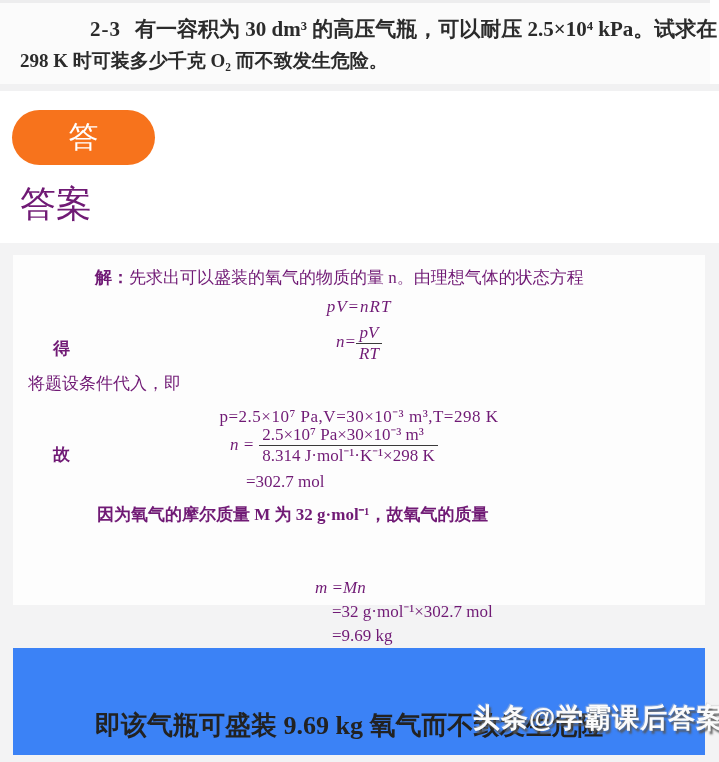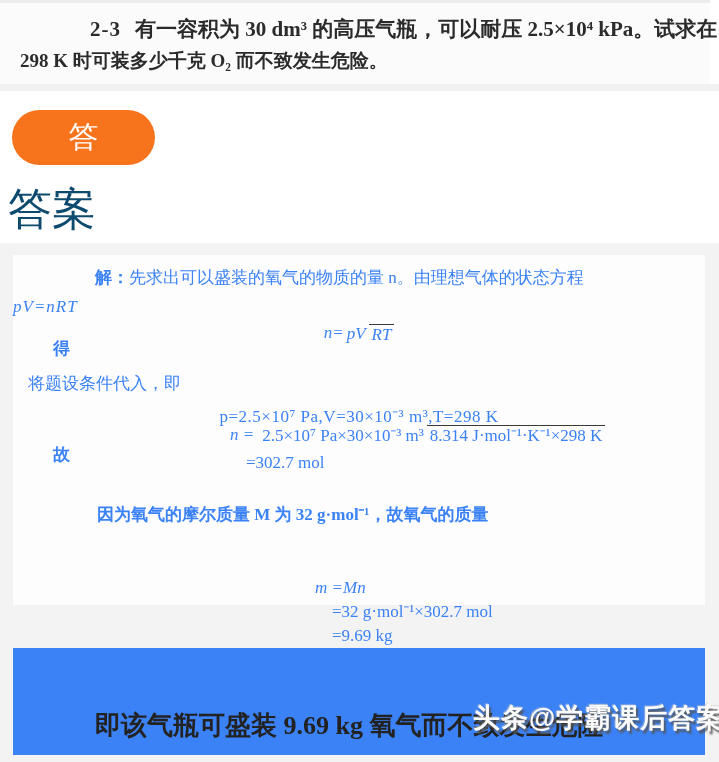--- a/index.html
+++ b/index.html
@@ -12,33 +12,33 @@
     border-top:3px solid #ededee;font-family:"Liberation Serif",serif;color:#2b2b2b;}
   .problem-line1{position:absolute;left:90px;top:12px;font-size:21px;font-weight:700;white-space:nowrap;}
   .problem-line2{position:absolute;left:20px;top:45px;font-size:19px;font-weight:700;white-space:nowrap;}
   .problem-number{margin-right:14px;letter-spacing:1px;}
   .gray-band{position:absolute;left:0;top:84px;width:719px;height:7px;background:#f1f1f2;}
 
   
   .answer-btn{position:absolute;left:12px;top:110px;width:143px;height:55px;border-radius:28px;
     background:#f7731c;color:#ffffff;display:flex;align-items:center;justify-content:center;
     font-size:30px;border:none;cursor:pointer;}
-  .answer-heading{position:absolute;left:8px;top:180px;font-size:44px;color:#0c4a6e;}
+  .answer-heading{position:absolute;left:20px;top:180px;font-size:36px;color:#701a75;}
 
   
   .solution-card{position:absolute;left:13px;top:255px;width:692px;height:350px;background:#fdfdfd;
-    font-family:"Liberation Serif",serif;color:#3b82f6;font-size:17px;}
+    font-family:"Liberation Serif",serif;color:#701a75;font-size:17px;}
   .sol-intro{position:absolute;left:82px;top:11px;white-space:nowrap;}
   .sol-intro-label{font-weight:700;}
-  .eq-state{position:absolute;left:0;top:42px;width:100%;text-align:left;font-style:italic;letter-spacing:1px;}
+  .eq-state{position:absolute;left:0;top:42px;width:100%;text-align:center;font-style:italic;letter-spacing:1px;}
   .lbl-left{position:absolute;left:40px;font-weight:700;}
   .lbl-derive{top:82px;}
   .lbl-so{top:188px;}
   .eq-n{position:absolute;left:0;top:68px;width:100%;text-align:center;font-style:italic;}
-  .frac{display:inline-flex;flex-direction:row;align-items:center;vertical-align:middle;line-height:1.15;}
+  .frac{display:inline-flex;flex-direction:column;vertical-align:middle;line-height:1.15;}
   .frac-den{border-top:1px solid #3a3a3a;padding:0 3px;}
   .frac-num{padding:0 3px;}
   .sol-substitute{position:absolute;left:15px;top:117px;white-space:nowrap;}
   .eq-values{position:absolute;left:0;top:149px;width:100%;text-align:center;letter-spacing:.5px;white-space:nowrap;}
   .calc-block{position:absolute;left:217px;top:170px;}
   .calc-row1{display:flex;align-items:center;}
   .calc-lhs{font-style:italic;margin-right:5px;}
   .calc-result{margin-top:7px;margin-left:16px;}
   .sol-molar{position:absolute;left:84px;top:247px;white-space:nowrap;font-weight:bold;}
   .mass-block{position:absolute;left:302px;top:276px;line-height:24px;margin-top:45px;}

